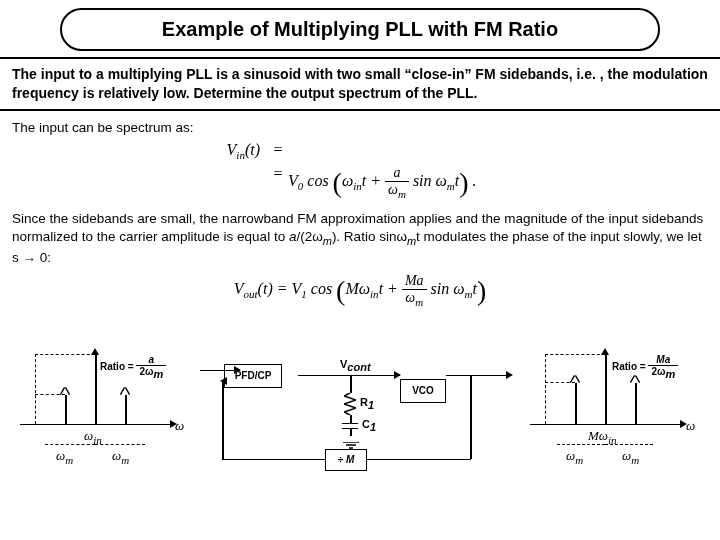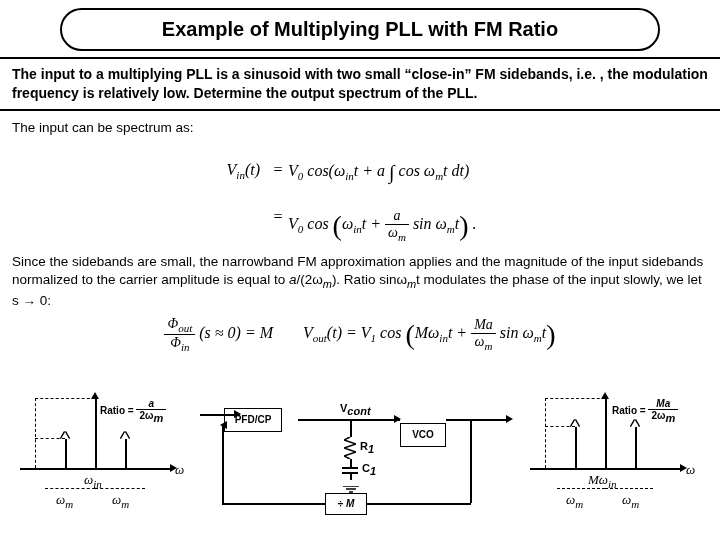--- a/index.html
+++ b/index.html
@@ -34,21 +34,20 @@
     line-height: 1.35;
   }
   .eq-row {
     display: flex;
     align-items: flex-start;
     justify-content: flex-start;
     padding: 2px 12px 2px 200px;
     font-family: "Times New Roman", serif;
     font-size: 16px;
     font-style: italic;
-    margin-top: 20px;
   }
   .eq-lhs { width: 60px; text-align: right; padding-right: 8px;}
   .eq-eq  { width: 20px; text-align: center;}
   .eq-rhs { }
   .int { font-size: 20px; font-style: normal; vertical-align: -3px;}
   sub { font-size: 11px; font-style: italic;}
   .frac { display: inline-block; text-align: center; vertical-align: middle; font-style: italic;}
   .frac .num { display: block; border-bottom: 1px solid #000; padding: 0 3px; font-size: 14px;}
   .frac .den { display: block; padding: 0 3px; font-size: 14px;}
   .paren-big { font-size: 28px; font-style: normal; vertical-align: -6px; line-height: 0;}
@@ -88,42 +87,37 @@
 
 <div class="title-box">Example of Multiplying PLL with FM Ratio</div>
 
 <div class="problem-block">The input to a multiplying PLL is a sinusoid with two small “close-in” FM sidebands, i.e. , the modulation frequency is relatively low. Determine the output spectrum of the PLL.</div>
 
 <div class="body-text">The input can be spectrum as:</div>
 
 <div class="eq-row">
   <div class="eq-lhs"><span style="font-style:italic">V<sub>in</sub></span>(<span style="font-style:italic">t</span>)</div>
   <div class="eq-eq">=</div>
-  <div class="eq-rhs"><span>V</span><sub>0</sub> cos(<span>ω<sub>in</sub>t</span> + <span>a</span> <span class="int">∫</span> cos <span>ω<sub>m</sub>t dt</span>)</div>
 </div>
 <div class="eq-row">
   <div class="eq-lhs"></div>
   <div class="eq-eq">=</div>
   <div class="eq-rhs">
     <span>V</span><sub>0</sub> cos
     <span class="paren-big">(</span><span>ω<sub>in</sub>t</span> +
     <span class="frac"><span class="num">a</span><span class="den">ω<sub>m</sub></span></span>
     sin <span>ω<sub>m</sub>t</span><span class="paren-big">)</span> .
   </div>
 </div>
 
 <div class="body-text">
   <span>Since the sidebands are small, the narrowband FM approximation applies and the magnitude of the input sidebands normalized to the carrier amplitude is equal to </span><i>a</i><span>/(2ω</span><sub><i>m</i></sub><span>). Ratio sinω</span><sub><i>m</i></sub><span>t modulates the phase of the input slowly, we let s → 0:</span>
 </div>
 
 <div class="eq-center">
-  <div>
-    <span class="frac"><span class="num">Φ<sub>out</sub></span><span class="den">Φ<sub>in</sub></span></span>
-    (<span style="font-style:italic">s</span> ≈ 0) = <span style="font-style:italic">M</span>
-  </div>
   <div>
     <span>V<sub>out</sub></span>(<span>t</span>) = <span>V</span><sub>1</sub> cos
     <span class="paren-big">(</span><span>Mω<sub>in</sub>t</span> +
     <span class="frac"><span class="num">Ma</span><span class="den">ω<sub>m</sub></span></span>
     sin <span>ω<sub>m</sub>t</span><span class="paren-big">)</span>
   </div>
 </div>
 
 <div class="diagram">
 

